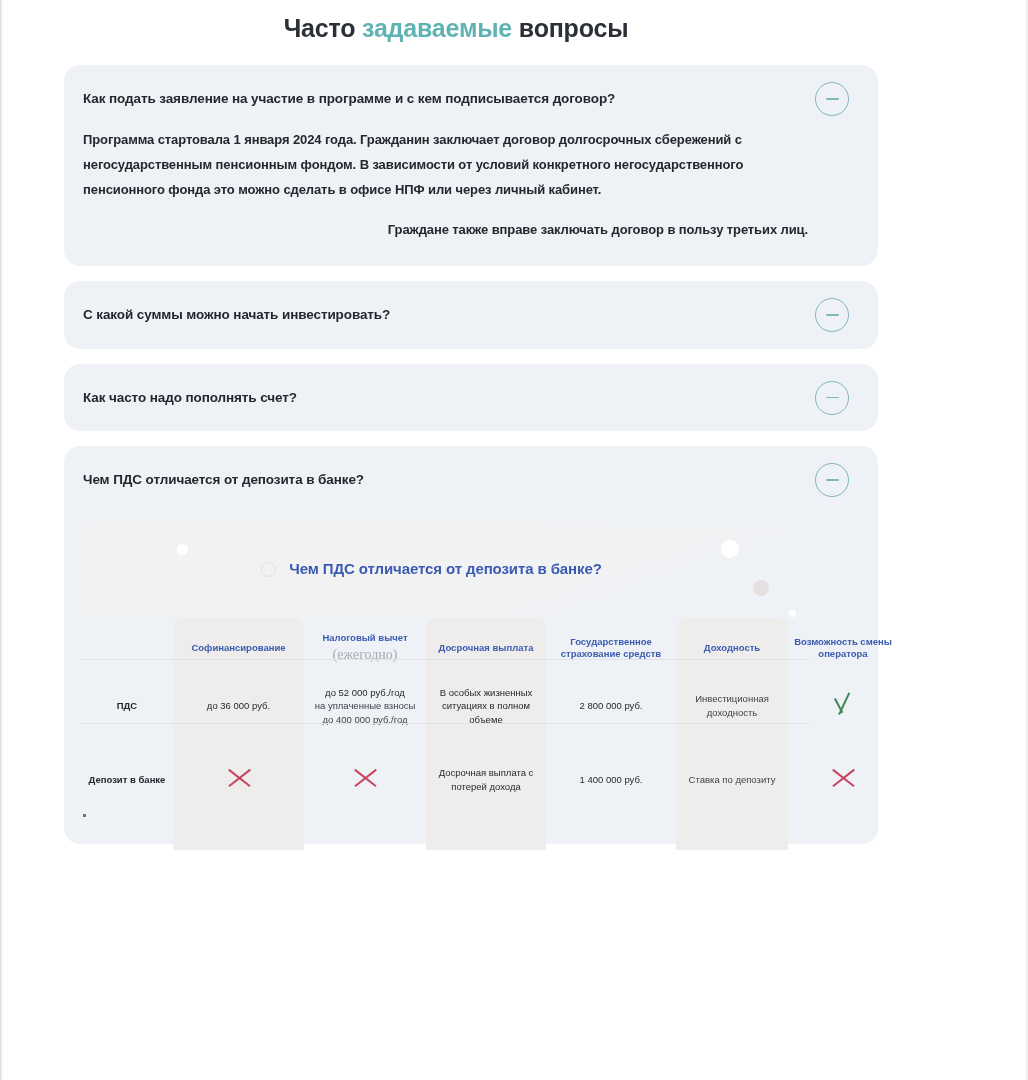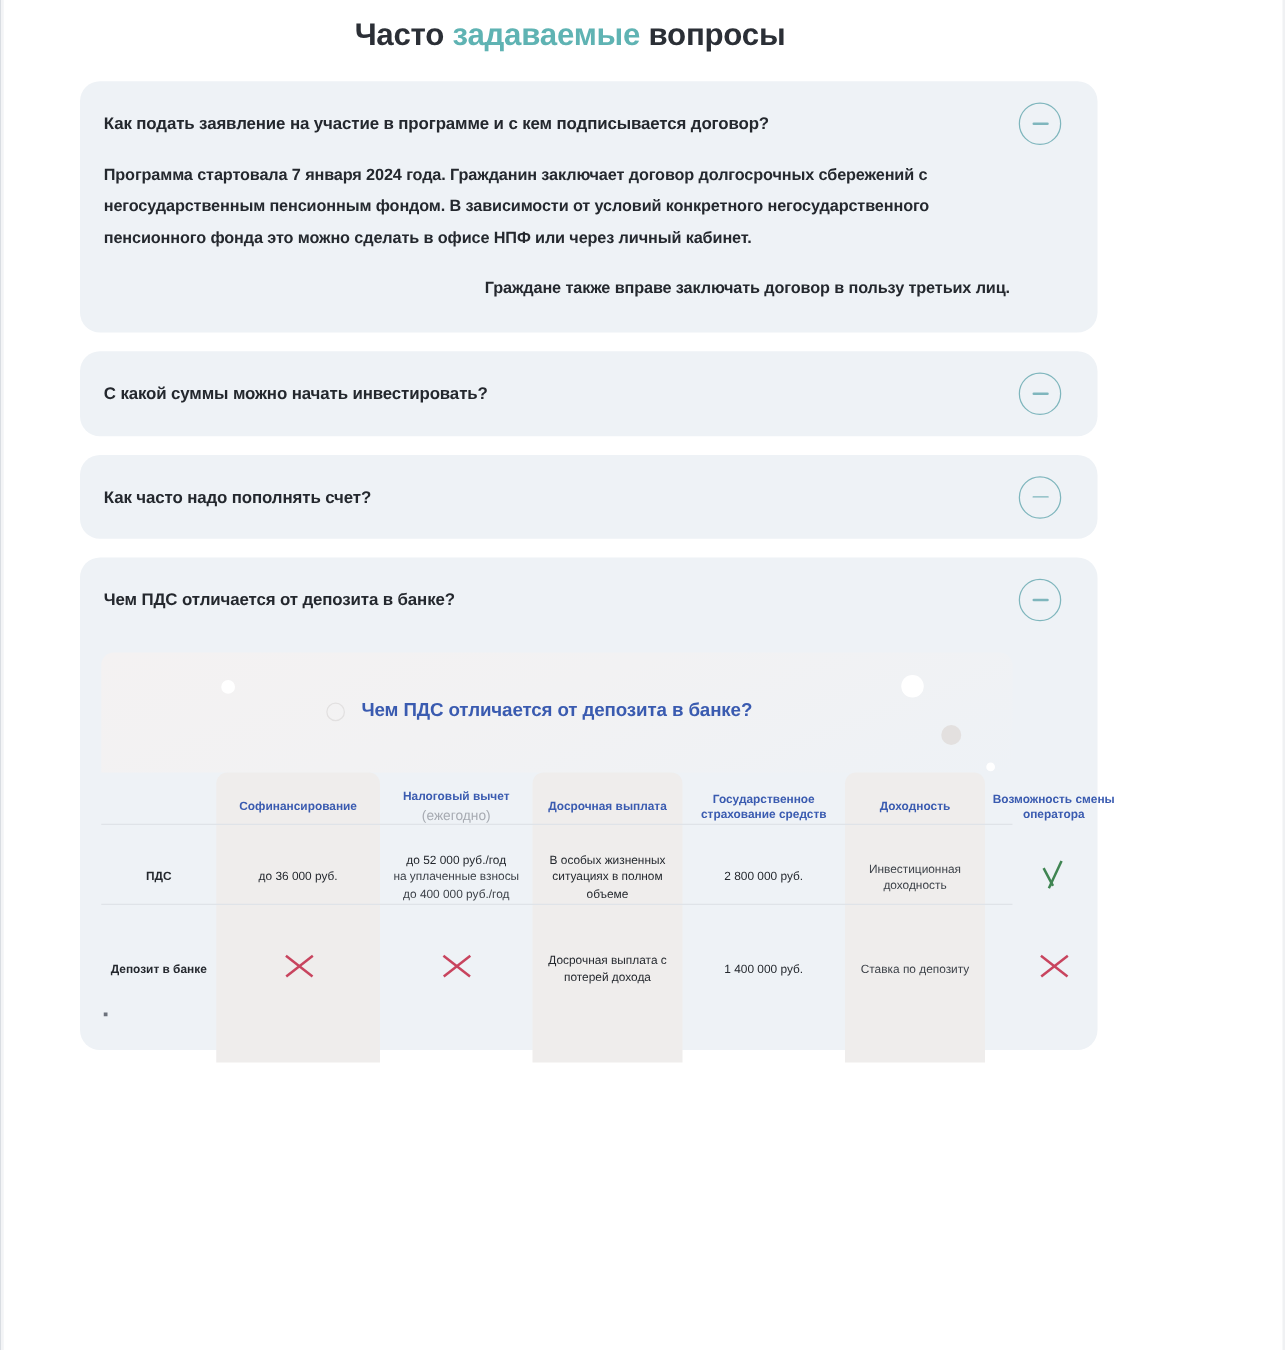--- a/index.html
+++ b/index.html
@@ -164,22 +164,23 @@
     text-align: center;
     vertical-align: middle;
     padding: 12px 4px 11px 4px;
     height: 40px;
     box-sizing: border-box;
   }
   .compare-table th .sub {
     display: block;
     font-weight: 400;
     color: #a7abb2;
-    font-size: 11px;
+    font-size: 14px;
     margin-top: 2px;
+    font-family: Liberation Serif, serif;
   }
   .compare-table th.label-head { background: transparent; }
 
   .compare-table td {
     text-align: center;
     vertical-align: middle;
     font-size: 9.5px;
     line-height: 1.45;
     color: #24282e;
     padding: 10px 6px;
@@ -277,21 +278,21 @@
   </h1>
 
   <div class="faq-list">
 
     <section class="faq-item">
       <h2 class="faq-question">Как подать заявление на участие в программе и с кем подписывается договор?</h2>
       <button class="toggle-btn">
         <span class="bar"></span>
       </button>
       <div class="faq-answer">
-        <p class="faq-para">Программа стартовала 7 января 2024 года. Гражданин заключает договор долгосрочных сбережений с негосударственным пенсионным фондом. В зависимости от условий конкретного негосударственного пенсионного фонда это можно сделать в офисе НПФ или через личный кабинет.</p>
+        <p class="faq-para">Программа стартовала 1 января 2024 года. Гражданин заключает договор долгосрочных сбережений с негосударственным пенсионным фондом. В зависимости от условий конкретного негосударственного пенсионного фонда это можно сделать в офисе НПФ или через личный кабинет.</p>
         <p class="faq-para">Граждане также вправе заключать договор в пользу третьих лиц.</p>
       </div>
     </section>
 
     <section class="faq-item">
       <h2 class="faq-question">С какой суммы можно начать инвестировать?</h2>
       <button class="toggle-btn">
         <span class="bar"></span>
       </button>
     </section>

